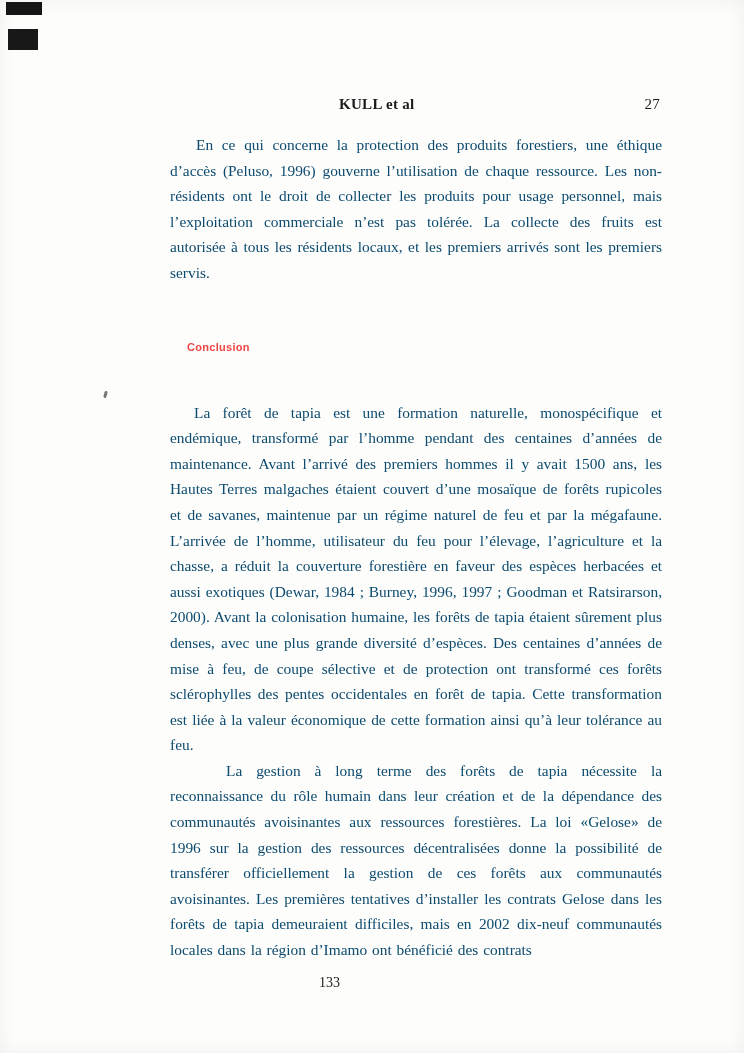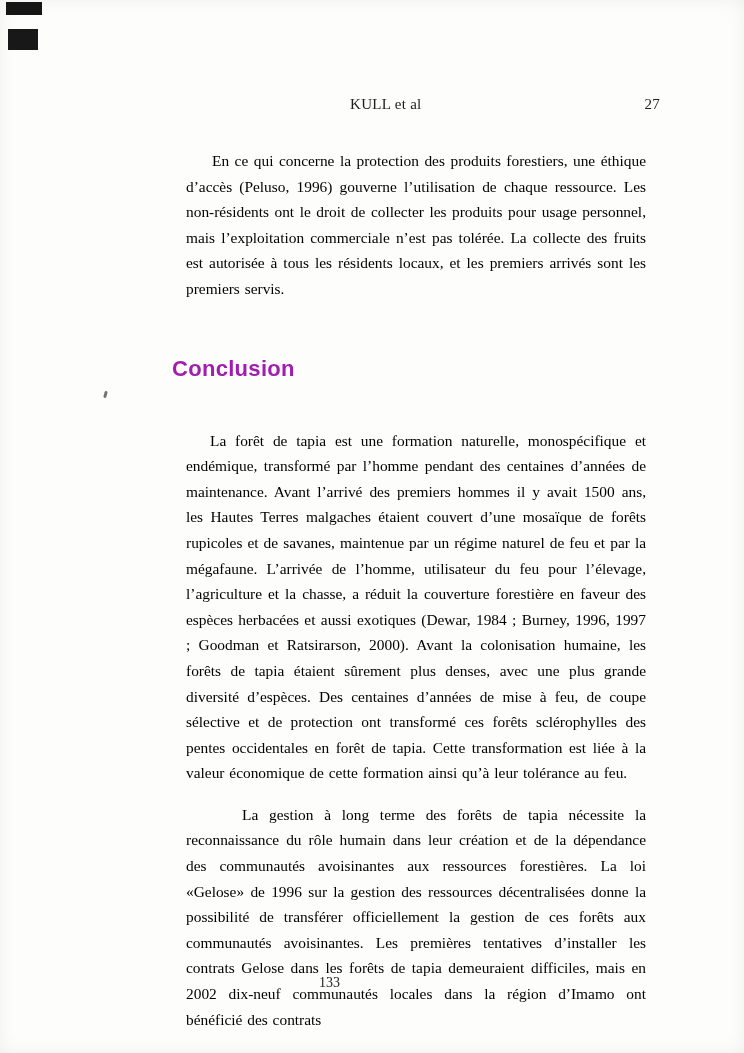--- a/index.html
+++ b/index.html
@@ -44,53 +44,54 @@
   .page-header {
     position: absolute;
     top: 96px;
     left: 170px;
     width: 492px;
     font-size: 15px;
     letter-spacing: .3px;
   }
   .running-title {
     position: absolute;
-    left: 180px;
+    left: 169px;
     top: 0;
     white-space: nowrap;
+    font-weight: bold;
   }
   .header-page-number {
     position: absolute;
     right: 2px;
     top: 0;
   }
   .body-block {
     position: absolute;
     top: 132px;
     left: 170px;
     width: 492px;
   }
   .para {
     font-size: 15.4px;
     line-height: 25.6px;
     text-align: justify;
-    margin: 16px;
-    color: #000000;
+    margin: 0;
+    color: #0c4a6e;
     word-spacing: 1px;
   }
   .para-1 { text-indent: 26px; }
   .section-heading {
     font-family: "Liberation Sans", sans-serif;
     font-weight: bold;
-    font-size: 22px;
+    font-size: 11px;
     letter-spacing: .3px;
-    margin: 2px;
+    margin: 17px;
     padding-top: 38px;
     padding-bottom: 30px;
-    color: #a21caf;
+    color: #ef4444;
   }
   .para-2 { text-indent: 24px; }
   .para-3 { text-indent: 56px; }
   .page-footer {
     position: absolute;
     bottom: 62px;
     left: 0;
     width: 659px;
     text-align: center;
     font-size: 14px;

